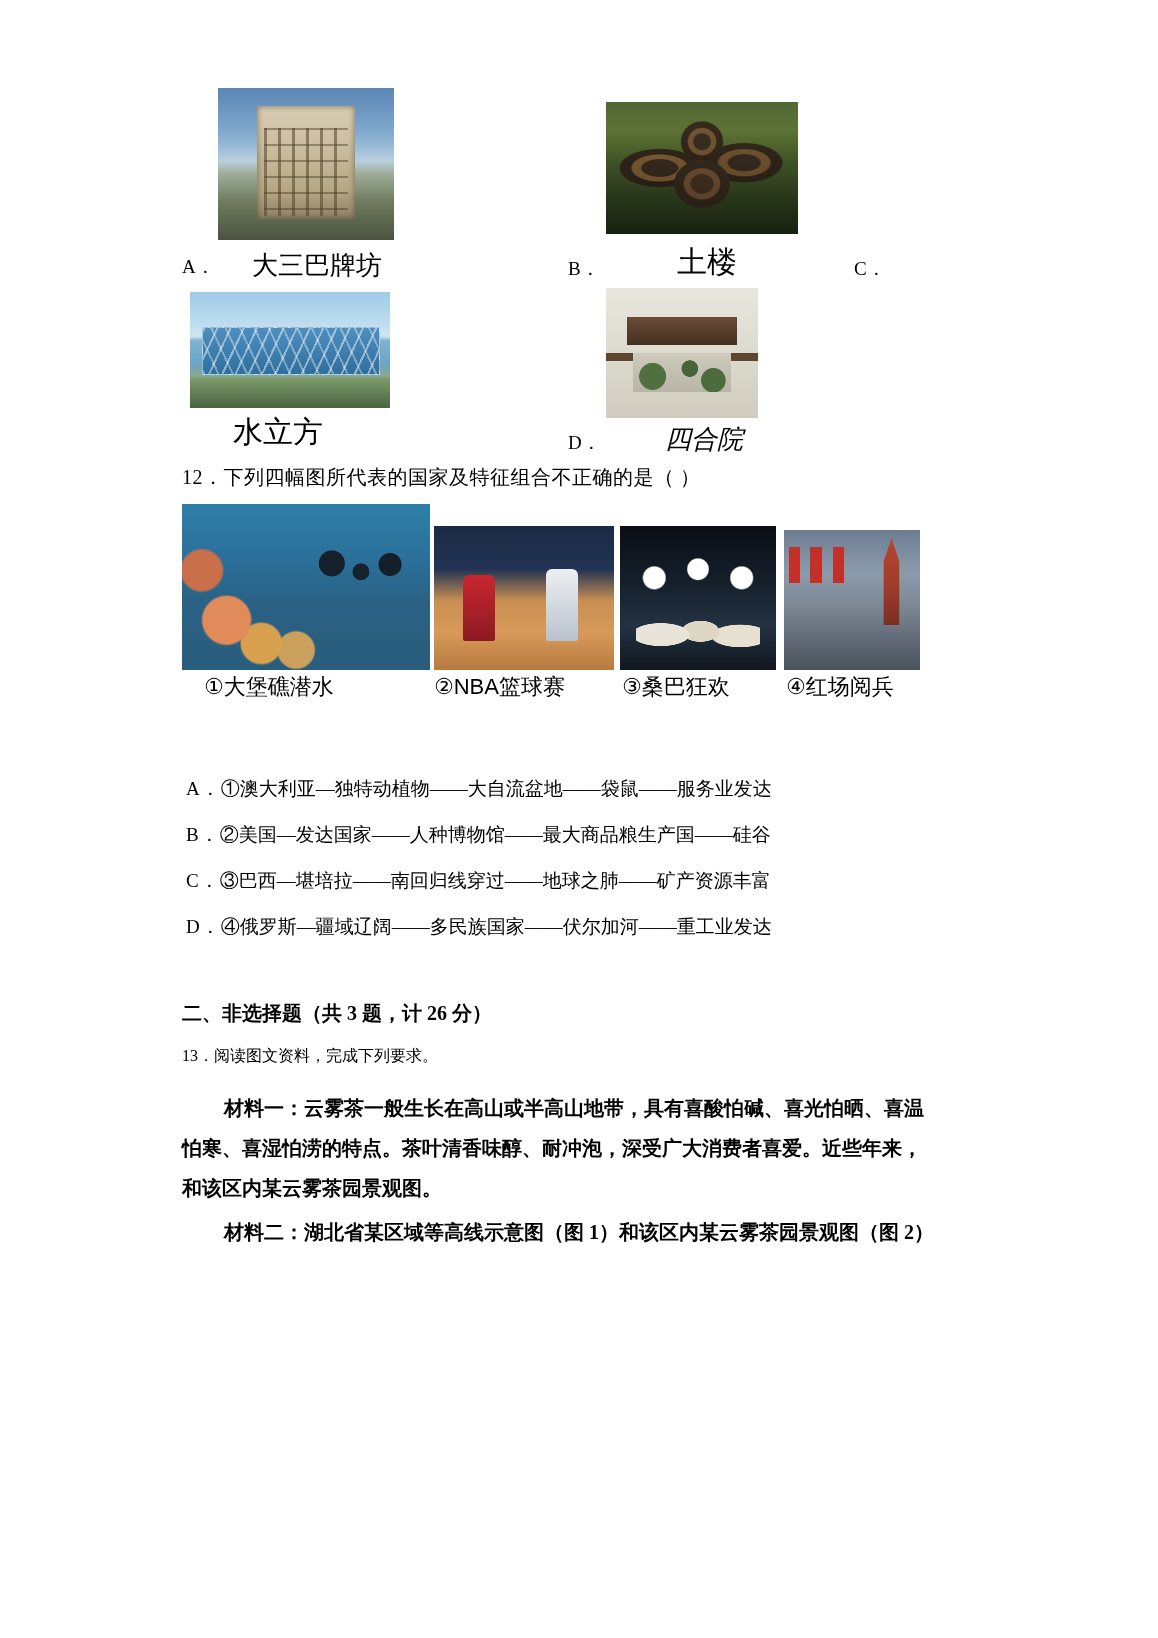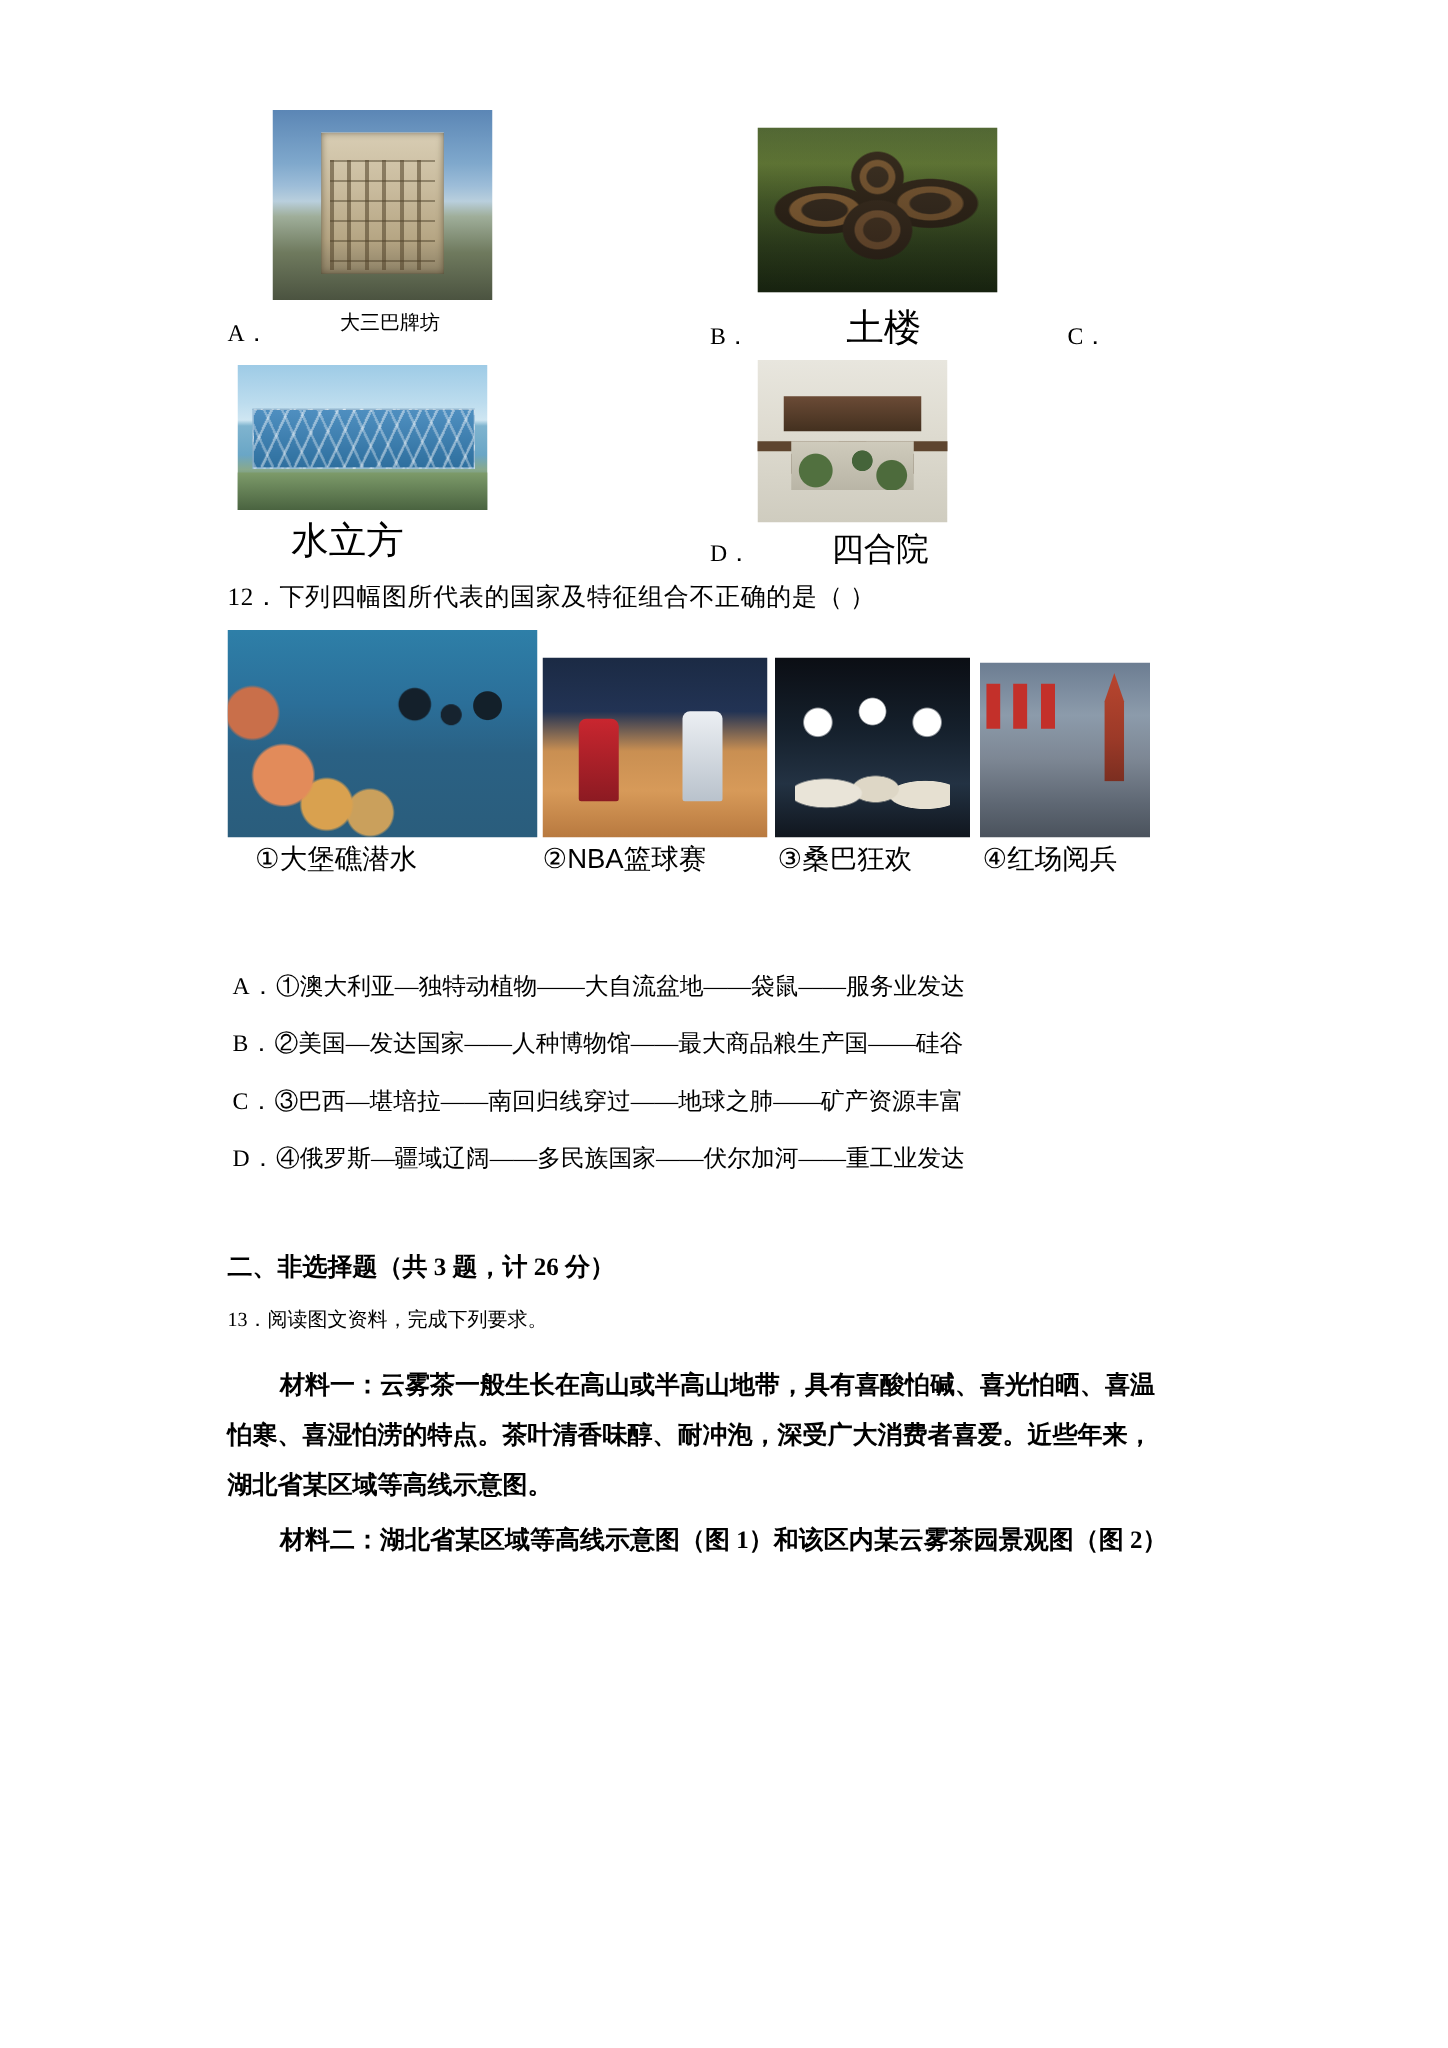--- a/index.html
+++ b/index.html
@@ -38,21 +38,21 @@
     height: 200px;
   }
   .thumb {
     position: absolute;
     border: 0;
     overflow: hidden;
   }
   .img-caption {
     position: absolute;
     font-family: "Liberation Sans", "DejaVu Sans", sans-serif;
-    font-size: 16px;
+    font-size: 26px;
     color: #000;
     text-align: center;
     white-space: nowrap;
   }
   .opt-letter {
     position: absolute;
     font-family: "Liberation Serif", "DejaVu Serif", serif;
     font-size: 19px;
   }
 
@@ -354,21 +354,21 @@
 
       <div class="thumb" style="left:8px; top:4px; width:200px; height:116px;">
         <div class="ph ph-cube"></div>
       </div>
       <div class="img-caption" style="left:36px; top:124px; width:120px; font-size:30px;">水立方</div>
 
       <div class="thumb" style="left:424px; top:0px; width:152px; height:130px;">
         <div class="ph ph-siheyuan"></div>
       </div>
       <div class="opt-letter" style="left:386px; top:142px;">D．</div>
-      <div class="img-caption" style="left:462px; top:134px; width:120px; font-size:26px;">四合院</div>
+      <div class="img-caption" style="left:462px; top:134px; width:120px; font-size:26px;font-style:italic;">四合院</div>
     </div>
 
     <div class="q12-text">12．下列四幅图所代表的国家及特征组合不正确的是（        ）</div>
 
     <div class="q12-imgrow">
       <div class="thumb" style="left:0px; top:6px; width:248px; height:166px;">
         <div class="ph ph-reef"></div>
       </div>
       <div class="thumb" style="left:252px; top:28px; width:180px; height:144px;">
         <div class="ph ph-nba"></div>
@@ -398,17 +398,17 @@
     <div class="choice" style="top:898px;">
       <span class="letter">D．</span><span>④俄罗斯—疆域辽阔——多民族国家——伏尔加河——重工业发达</span>
     </div>
 
     <div class="sec-head">二、非选择题（共 3 题，计 26 分）</div>
 
     <div class="q13">13．阅读图文资料，完成下列要求。</div>
 
     <div class="para indent" style="top:1088px;">材料一：云雾茶一般生长在高山或半高山地带，具有喜酸怕碱、喜光怕晒、喜温</div>
     <div class="para" style="top:1128px;">怕寒、喜湿怕涝的特点。茶叶清香味醇、耐冲泡，深受广大消费者喜爱。近些年来，</div>
-    <div class="para" style="top:1168px;">湖北省某区域等高线示意图。</div>
+    <div class="para" style="top:1168px;">和该区内某云雾茶园景观图。</div>
     <div class="para indent" style="top:1212px;">材料二：湖北省某区域等高线示意图（图 1）和该区内某云雾茶园景观图（图 2）</div>
 
   </div>
 </div>
 
 </body></html>

